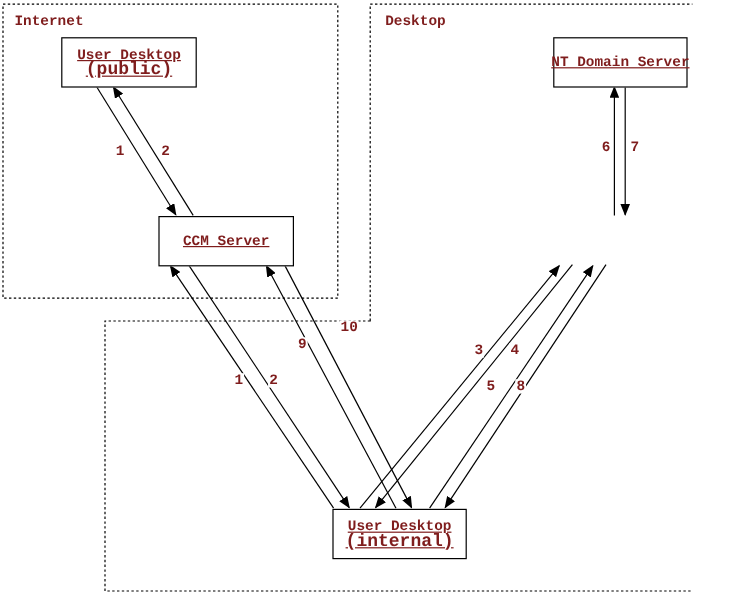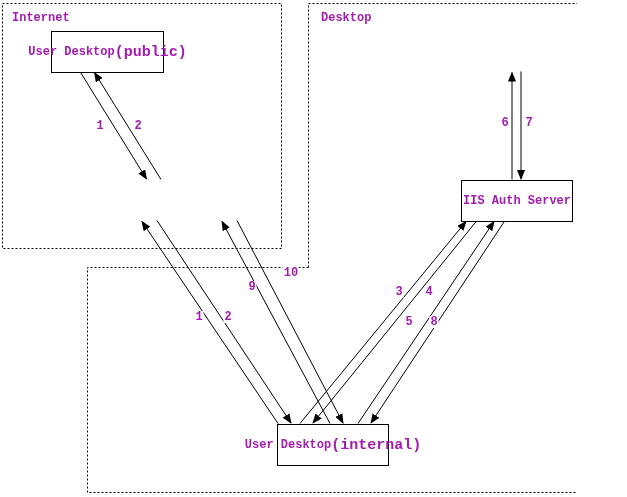--- a/index.html
+++ b/index.html
@@ -1,32 +1,33 @@
 <!DOCTYPE html>
 <html><head>
 <meta charset="utf-8">
 <style>
   html,body{margin:0;padding:0;background:#ffffff;}
   .canvas{
     position:relative;
     width:577px;height:497px;
     background:#ffffff;
     font-family:"Liberation Mono","DejaVu Sans Mono",monospace;
-    color:#a21caf;
+    color:#7f1d1d;
     overflow:hidden;
   }
   .layer{position:absolute;left:0;top:0;}
   .node{
     position:absolute;
     border:1px solid #000;
     background:#ffffff;
-    display:flex;flex-direction:row;
+    display:flex;flex-direction:column;
     align-items:center;justify-content:center;
     text-align:center;
     z-index:2;
+    text-decoration:underline;
   }
   .node-title{
     font-size:12px;font-weight:bold;line-height:13px;white-space:nowrap;
   }
   .node-sub{
     font-size:15px;font-weight:bold;line-height:11px;white-space:nowrap;
   }
   .region-label{
     position:absolute;
     font-size:12px;font-weight:bold;line-height:12px;white-space:nowrap;
@@ -72,25 +73,28 @@
   </svg>
 
   <span class="region-label" style="left:11px;top:12px">Internet</span>
   <span class="region-label" style="left:320px;top:12px">Desktop</span>
 
   <div class="node" style="left:51px;top:31px;width:111px;height:40px">
     <span class="node-title">User Desktop</span>
     <span class="node-sub">(public)</span>
   </div>
 
+  <div class="node" style="left:461px;top:31px;width:110px;height:40px">
+    <span class="node-title">NT Domain Server</span>
+  </div>
 
+  <div class="node" style="left:132px;top:180px;width:111px;height:40px">
+    <span class="node-title">CCM Server</span>
+  </div>
 
-  <div class="node" style="left:461px;top:180px;width:110px;height:40px">
-    <span class="node-title">IIS Auth Server</span>
-  </div>
 
   <div class="node" style="left:277px;top:424px;width:110px;height:40px">
     <span class="node-title">User Desktop</span>
     <span class="node-sub">(internal)</span>
   </div>
 
   <span class="edge-label" style="left:100px;top:126px">1</span>
   <span class="edge-label" style="left:138px;top:126px">2</span>
 
   <span class="edge-label" style="left:505px;top:123px">6</span>

